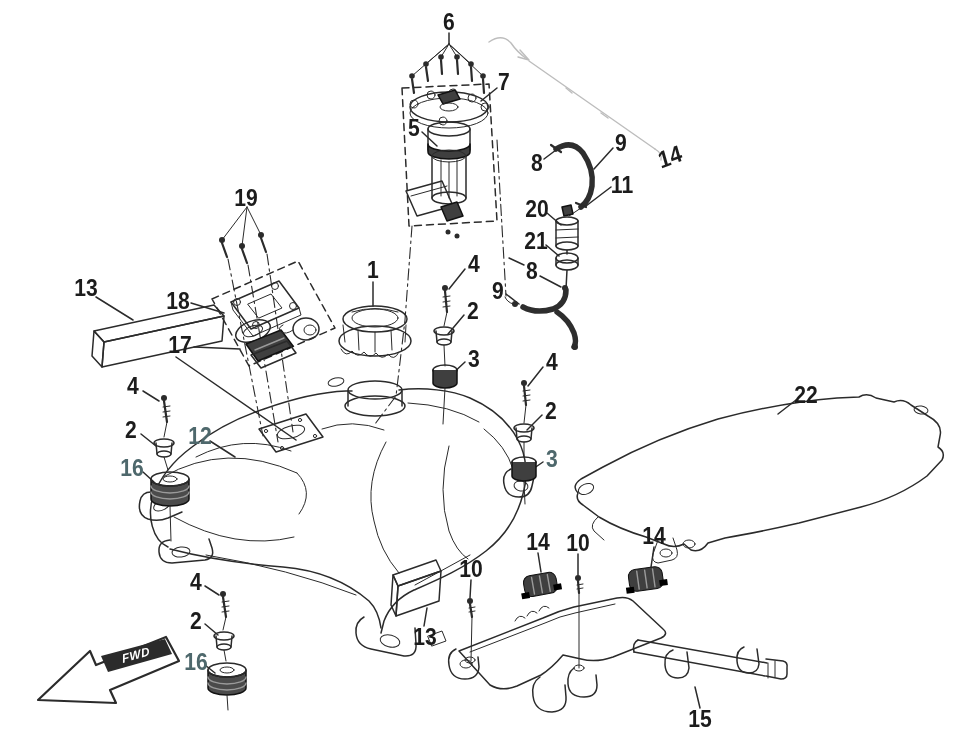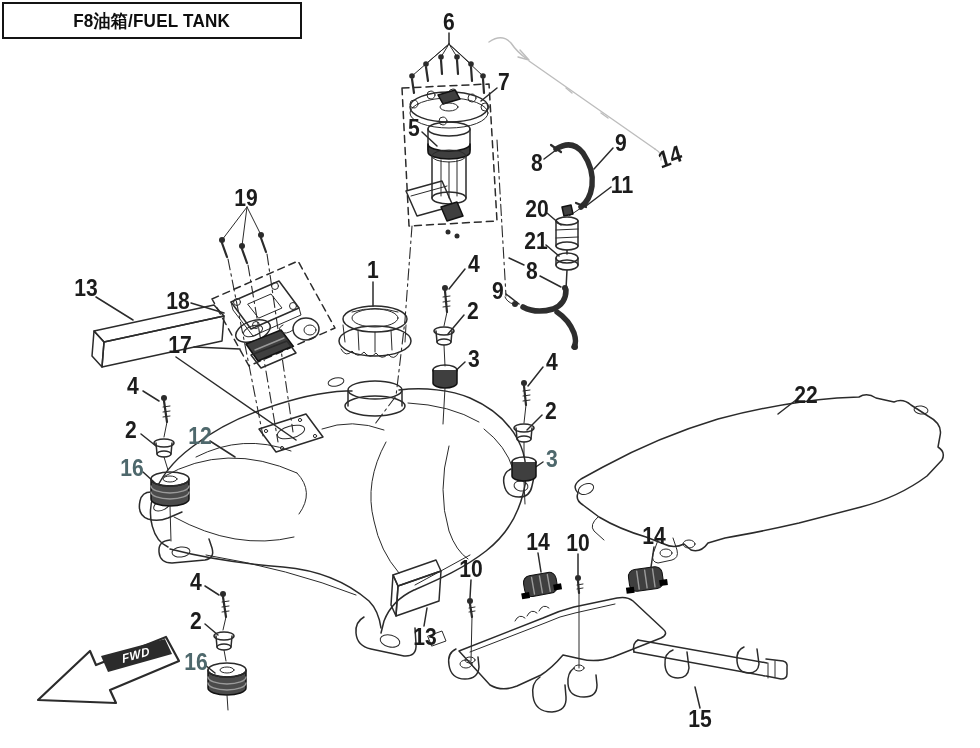--- a/index.html
+++ b/index.html
@@ -390,23 +390,20 @@
       <ellipse class="thin" cx="666" cy="553" rx="6" ry="4"></ellipse>
       <path class="thin" d="M598,517 q-9,8 -4,14 l10,9"></path>
     </g>
 
     <g>
       <polygon class="w2" points="38,700 90,651 96,665 166,637 179,661 110,690 116,703"></polygon>
       <polygon class="blk" points="101,656 165,639 172,654 108,672"></polygon>
     </g>
   </svg>
 
-  <div class="titlebox">
-    <span>F8油箱/FUEL TANK</span>
-  </div>
 
   <div class="fwd">FWD</div>
 
   <div>
     <span class="co" style="left:449px;top:22px">6</span>
     <span class="co" style="left:504px;top:82px">7</span>
     <span class="co" style="left:414px;top:128px">5</span>
     <span class="co" style="left:537px;top:163px">8</span>
     <span class="co" style="left:621px;top:143px">9</span>
     <span class="co rot" style="left:670px;top:157px">14</span>

